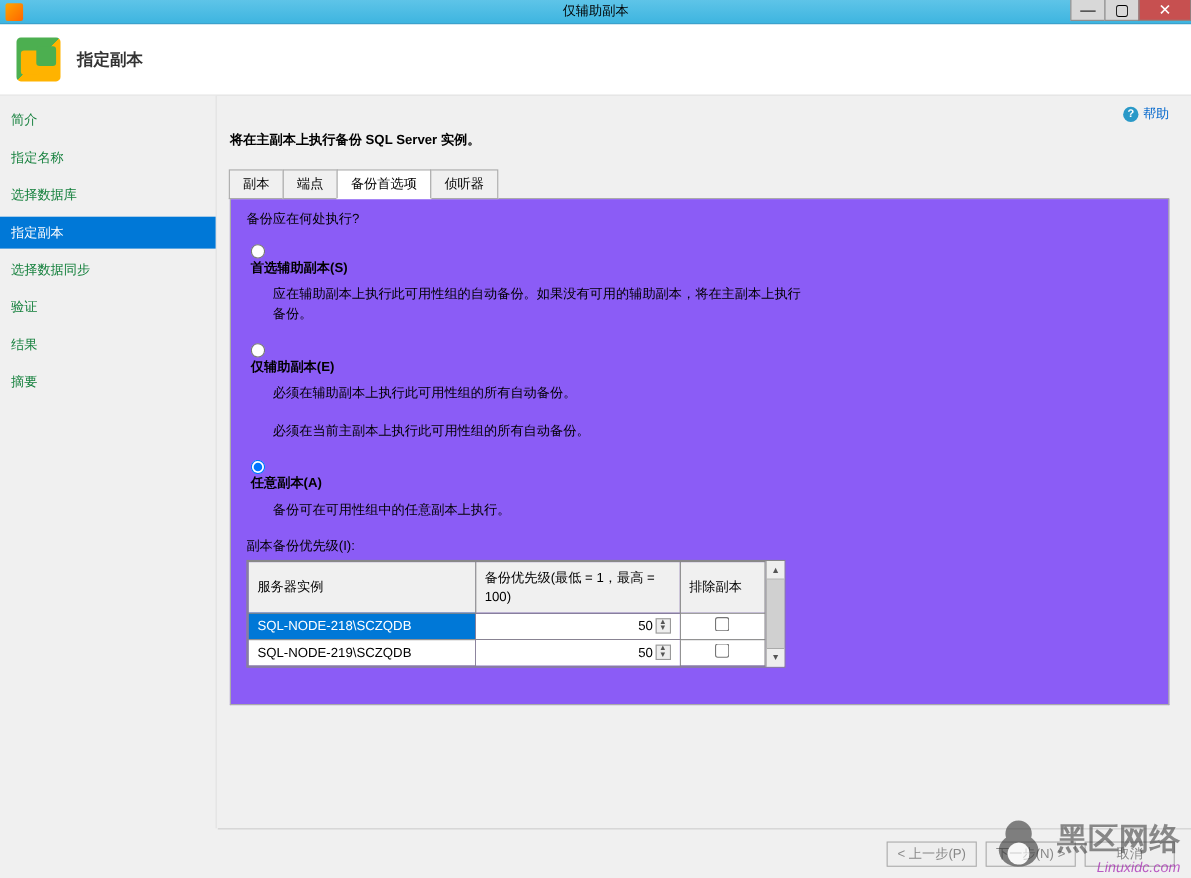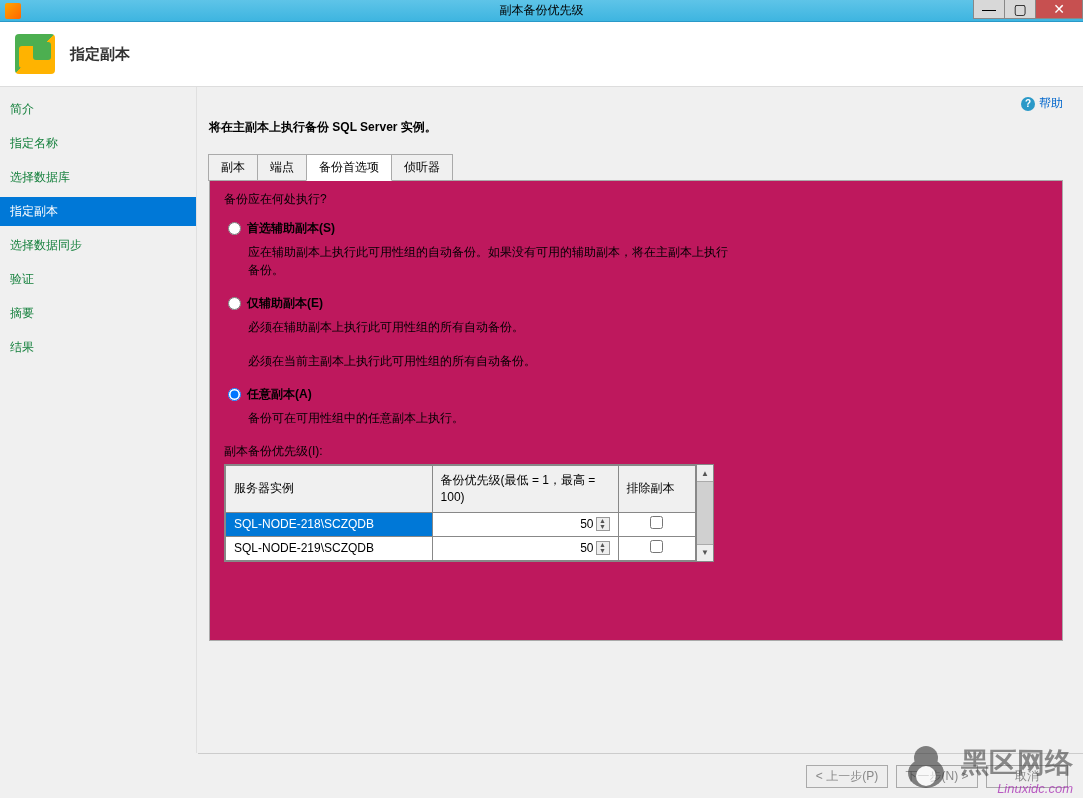--- a/index.html
+++ b/index.html
@@ -172,36 +172,37 @@
     }
     .tab.active {
       background: #fff;
       border-bottom: 1px solid #fff;
       z-index: 1;
     }
     .tab-content {
       border: 1px solid #aaa;
       border-top: none;
       padding: 10px 14px 24px 14px;
-      background: #be185d;
+      background: #8b5cf6;
       height: 460px;
     }
     .question-label {
       font-size: 12px;
       margin-bottom: 12px;
     }
     .radio-group {
       margin-left: 4px;
     }
     .radio-option {
       margin-bottom: 16px;
     }
     .radio-row {
       display: flex;
       align-items: flex-start;
+      flex-direction: column;
     }
     .radio-row input[type="radio"] {
       margin-top: 2px;
       margin-right: 6px;
     }
     .radio-label {
       font-size: 12px;
       font-weight: bold;
     }
     .radio-desc {
@@ -348,43 +349,43 @@
       color: #a21caf;
       font-style: italic;
       opacity: 0.7;
     }
   </style>
 </head>
 <body>
 
 <div class="titlebar">
   <div class="titlebar-icon"></div>
-  <div class="titlebar-title">副本备份优先级</div>
+  <div class="titlebar-title">仅辅助副本</div>
   <div class="titlebar-buttons">
     <div class="titlebar-btn">—</div>
     <div class="titlebar-btn">▢</div>
     <div class="titlebar-btn close">✕</div>
   </div>
 </div>
 
 <div class="header-section">
   <div class="header-icon"></div>
   <div class="header-title">指定副本</div>
 </div>
 
 <div class="main-container">
   <div class="sidebar">
     <div class="sidebar-item">简介</div>
     <div class="sidebar-item">指定名称</div>
     <div class="sidebar-item">选择数据库</div>
     <div class="sidebar-item active">指定副本</div>
     <div class="sidebar-item">选择数据同步</div>
     <div class="sidebar-item">验证</div>
+    <div class="sidebar-item">结果</div>
     <div class="sidebar-item">摘要</div>
-    <div class="sidebar-item">结果</div>
   </div>
 
   <div class="content-area">
     <div class="help-link">
       <span class="help-icon">?</span>
       <span>帮助</span>
     </div>
 
     <div class="content-label">将在主副本上执行备份 SQL Server 实例。</div>
 

